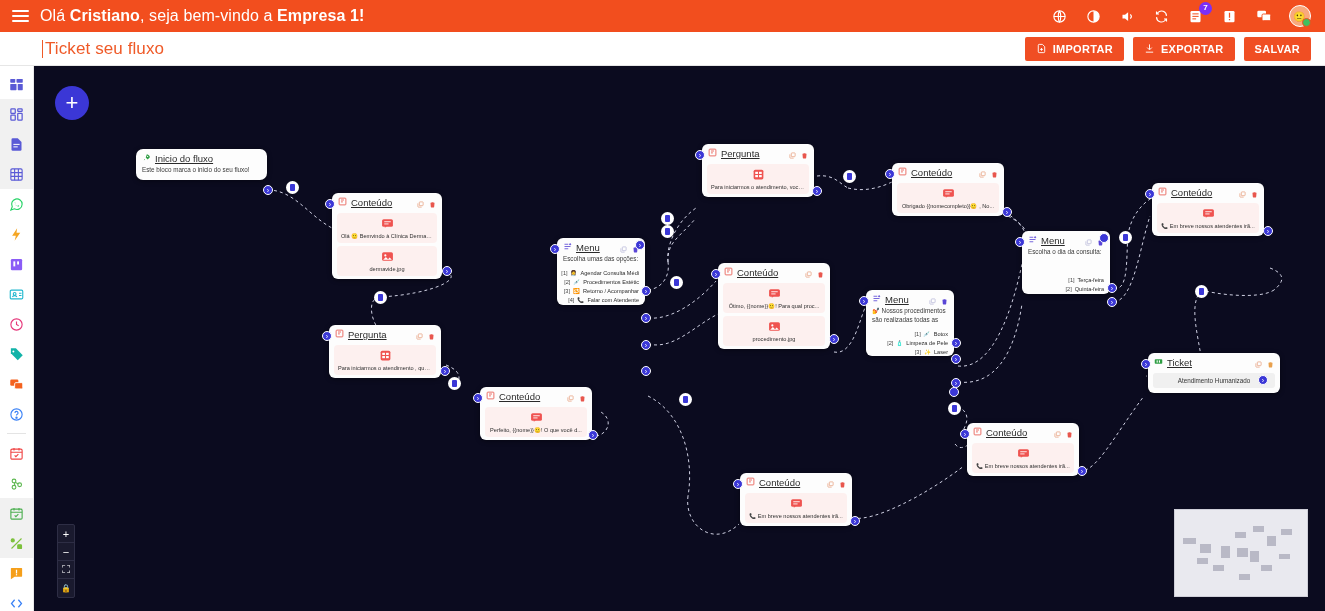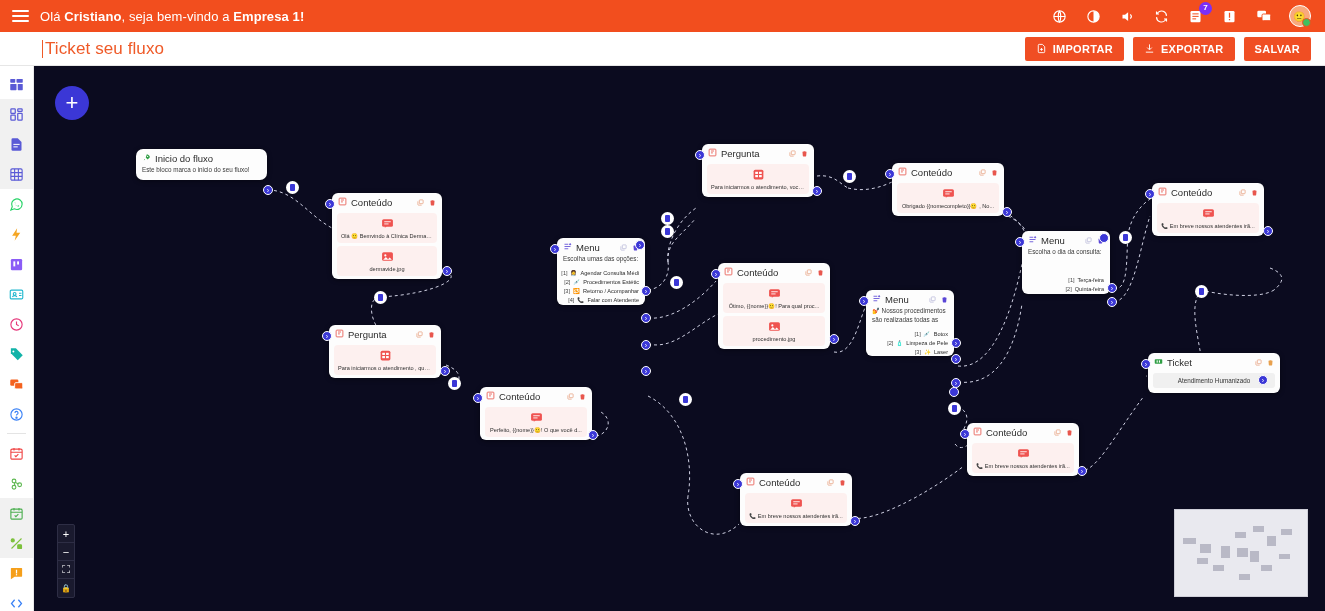--- a/index.html
+++ b/index.html
@@ -18,21 +18,21 @@
     display: flex; align-items: center;
     color: #fff;
   }
   .hamburger {
     width: 40px; height: 32px;
     display: flex; flex-direction: column;
     align-items: center; justify-content: center; gap: 3px;
     cursor: pointer;
   }
   .hamburger i { display:block; width: 17px; height: 2px; background: #fff; border-radius: 1px; }
-  .greet { font-size: 13px; letter-spacing: .1px; white-space: nowrap; }
+  .greet { font-size: 16px; letter-spacing: .1px; white-space: nowrap; }
   .greet b { font-weight: bold; }
   .top-right { margin-left: auto; display: flex; align-items: center; gap: 17px; padding-right: 14px; }
   .ticon { position: relative; width: 17px; height: 17px; display:flex; align-items:center; justify-content:center; cursor: pointer; color:#fff; }
   .ticon svg { display:block; }
   .badge {
     position: absolute; top: -6px; right: -8px;
     background: #7b2ff7; color: #fff;
     font-size: 8px; line-height: 12px;
     min-width: 13px; height: 13px; border-radius: 50%;
     text-align: center; font-weight: bold;
@@ -140,23 +140,23 @@
     position: absolute;
     background: #fdfdfd;
     border-radius: 6px;
     box-shadow: 0 1px 5px rgba(0,0,0,.45);
     font-size: 7px;
     color: #222;
     z-index: 4;
   }
   .node.start { border-radius: 7px; }
   .node-hd {
-    display: flex; align-items: center; gap: 4px;
+    display: flex; align-items: flex-end; gap: 4px;
     padding: 4px 6px 2px 6px;
-    font-size: 9.5px; color: #2a2a2a;
+    font-size: 9.5px; color: #2a2a2a; text-decoration: underline;
   }
   .node-hd .t { font-size: 9.5px; }
   .node-acts { margin-left: auto; display:flex; gap:5px; align-items:center; }
   .node-acts span { cursor: pointer; font-size: 7px; display:flex; }
   .node-sub { padding: 0 6px 5px 6px; font-size: 6.3px; color:#3a3a3a; line-height: 1.35; }
   .bubble {
     margin: 3px 5px; padding: 4px 4px 4px 4px;
     background: #fdf0ef; border-radius: 4px;
     text-align: center;
   }

